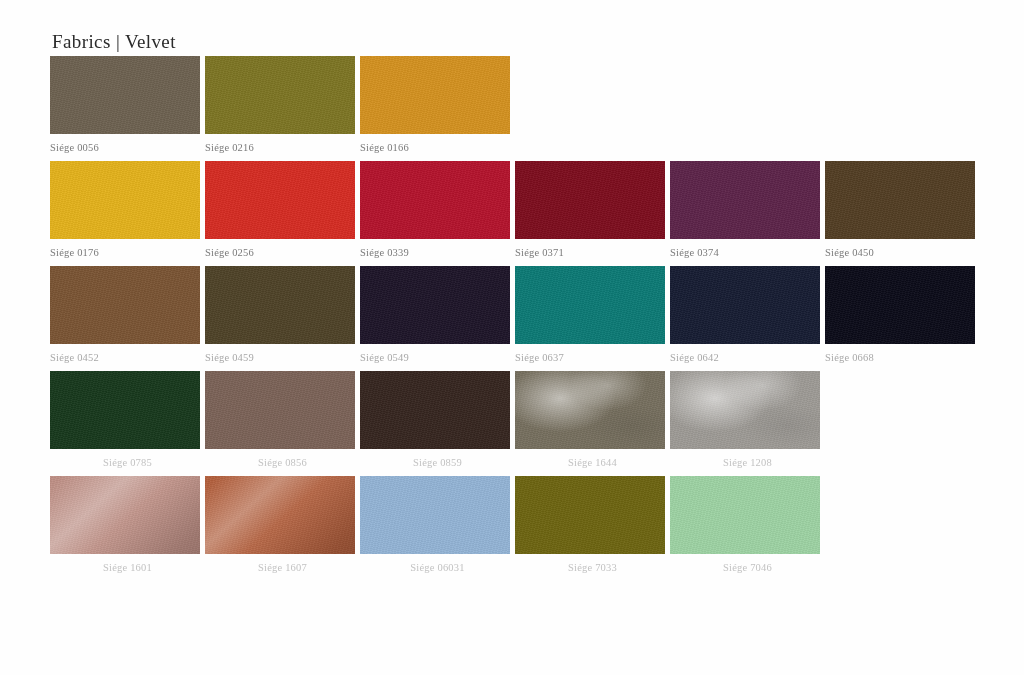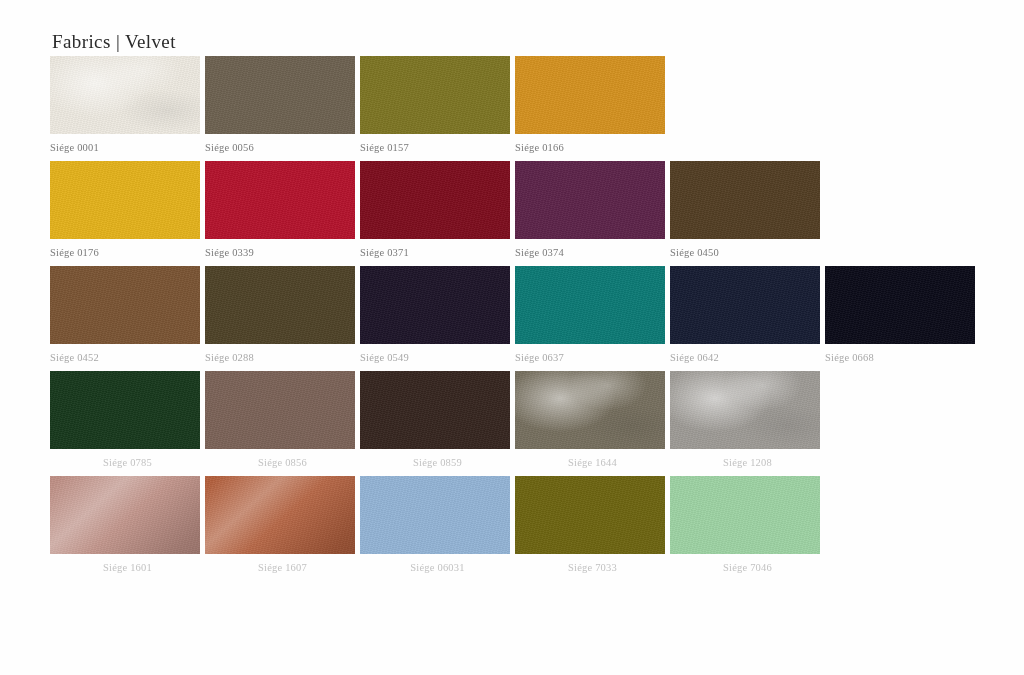--- a/index.html
+++ b/index.html
@@ -134,42 +134,42 @@
 </head>
 <body>
 
 <div class="page">
 
   <div class="page-title">Fabrics | Velvet</div>
 
   <div class="swatch-grid">
       <div class="swatch-row">
         <div class="swatch-cell">
-          <div class="swatch-chip cloudy" title="Siége 0001" style="background-color: rgb(238, 234, 225);"></div>
-          <div class="swatch-label ">Siége 0001</div>
-        </div>
-        <div class="swatch-cell">
           <div class="swatch-chip" title="Siége 0056" style="background-color: rgb(109, 97, 80);"></div>
           <div class="swatch-label ">Siége 0056</div>
         </div>
         <div class="swatch-cell">
           <div class="swatch-chip" title="Siége 0157" style="background-color: rgb(125, 117, 35);"></div>
-          <div class="swatch-label ">Siége 0157</div>
+          <div class="swatch-label ">Siége 0216</div>
         </div>
         <div class="swatch-cell">
           <div class="swatch-chip" title="Siége 0166" style="background-color: rgb(212, 145, 31);"></div>
           <div class="swatch-label ">Siége 0166</div>
         </div>
       </div>
       <div class="swatch-row">
         <div class="swatch-cell">
           <div class="swatch-chip" title="Siége 0176" style="background-color: rgb(228, 178, 27);"></div>
           <div class="swatch-label ">Siége 0176</div>
         </div>
         <div class="swatch-cell">
+          <div class="swatch-chip" title="Siége 0256" style="background-color: rgb(214, 43, 34);"></div>
+          <div class="swatch-label ">Siége 0256</div>
+        </div>
+        <div class="swatch-cell">
           <div class="swatch-chip" title="Siége 0339" style="background-color: rgb(180, 18, 44);"></div>
           <div class="swatch-label ">Siége 0339</div>
         </div>
         <div class="swatch-cell">
           <div class="swatch-chip" title="Siége 0371" style="background-color: rgb(125, 12, 29);"></div>
           <div class="swatch-label ">Siége 0371</div>
         </div>
         <div class="swatch-cell">
           <div class="swatch-chip" title="Siége 0374" style="background-color: rgb(92, 35, 73);"></div>
           <div class="swatch-label ">Siége 0374</div>
@@ -179,21 +179,21 @@
           <div class="swatch-label ">Siége 0450</div>
         </div>
       </div>
       <div class="swatch-row">
         <div class="swatch-cell">
           <div class="swatch-chip" title="Siége 0452" style="background-color: rgb(122, 84, 51);"></div>
           <div class="swatch-label faded">Siége 0452</div>
         </div>
         <div class="swatch-cell">
           <div class="swatch-chip" title="Siége 0459" style="background-color: rgb(78, 66, 39);"></div>
-          <div class="swatch-label faded">Siége 0288</div>
+          <div class="swatch-label faded">Siége 0459</div>
         </div>
         <div class="swatch-cell">
           <div class="swatch-chip" title="Siége 0549" style="background-color: rgb(29, 20, 40);"></div>
           <div class="swatch-label faded">Siége 0549</div>
         </div>
         <div class="swatch-cell">
           <div class="swatch-chip" title="Siége 0637" style="background-color: rgb(11, 122, 117);"></div>
           <div class="swatch-label faded">Siége 0637</div>
         </div>
         <div class="swatch-cell">

